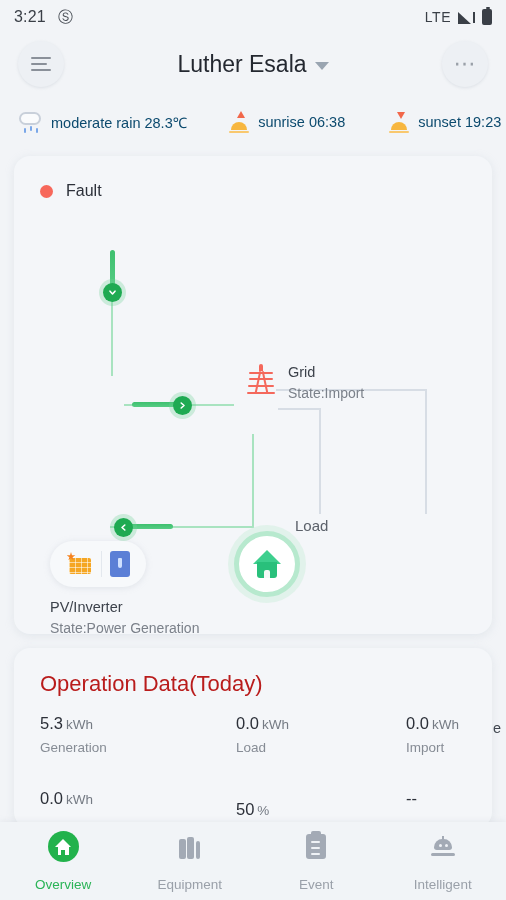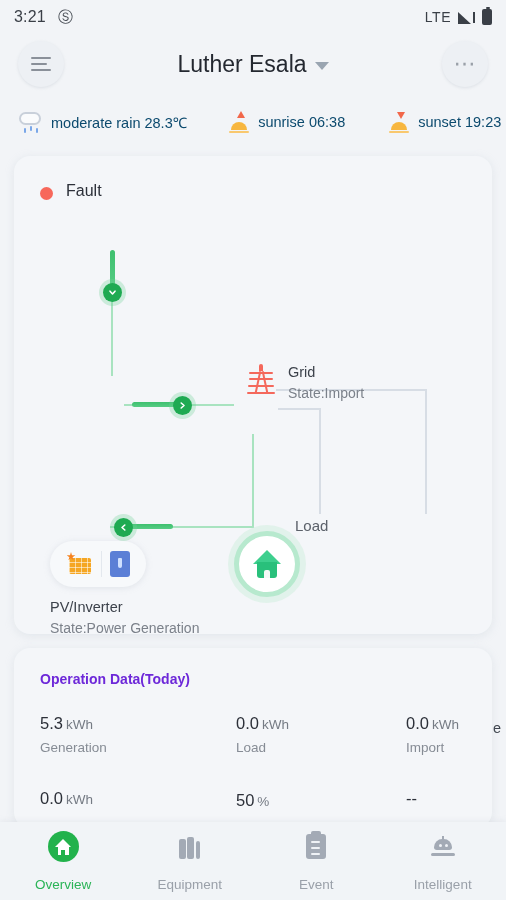--- a/index.html
+++ b/index.html
@@ -70,21 +70,21 @@
     border-bottom:7px solid #f2674a; }
   .ico-sun .ar.dn { border-bottom:none; border-top:7px solid #f2674a; top:1px; }
 
   
   .card { position:absolute; left:14px; width:478px; background:#f4f6f9;
     border-radius:16px; box-shadow:0 2px 10px rgba(170,180,195,.22); }
   #flow-card { top:156px; height:478px; }
   #data-card { top:648px; height:180px; overflow:hidden; }
 
   .fault-row { position:absolute; top:26px; left:26px; display:flex;
-    align-items:flex-end; gap:13px; }
+    align-items:center; gap:13px; }
   .fault-dot { width:13px; height:13px; border-radius:50%; background:#f7685b; }
   .fault-txt { font-size:16px; color:#2c3039; }
 
   
   .flow { position:absolute; inset:0; }
   .line { position:absolute; background:#d7dde5; }
   .line.gl { background:#a8e3c0; }
 
   .seg-glow { position:absolute; border-radius:3px;
     background:linear-gradient(180deg,#3ec06f,#56cc84); }
@@ -169,21 +169,21 @@
     border-left:2px solid #aab2bf; border-bottom:2px solid #aab2bf;
     border-radius:0 0 0 6px; }
 
   .house-ring { position:absolute; width:66px; height:66px; border-radius:50%;
     border:5px solid #b7e9ce; background:#ffffff;
     display:flex; align-items:center; justify-content:center;
     box-shadow:0 0 0 6px rgba(202,238,218,.45); }
   .load-lbl { position:absolute; font-size:15px; color:#5b616a; }
 
   
-  .data-title { position:absolute; top:23px; left:26px; font-size:14px; color:#6d28d9;font-weight:bold; }
+  .data-title { position:absolute; top:23px; left:26px; font-size:22px; color:#b91c1c; }
   .metric { position:absolute; }
   .metric .val { font-size:16.5px; color:#2c3039; }
   .metric .val .u { font-size:13.5px; color:#757b84; margin-left:3px; }
   .metric .lbl { font-size:13.5px; color:#868c95; margin-top:7px; }
 
   
   .nav { position:absolute; left:0; bottom:0; width:506px; height:78px;
     background:#f1f4f7; display:flex; box-shadow:0 -1px 6px rgba(170,180,195,.18); }
   .nav-item { flex:1; display:flex; flex-direction:column; align-items:center;
     justify-content:center; gap:14px; }
@@ -425,21 +425,21 @@
       <div class="lbl">Import</div>
     </div>
 
     <div class="metric" style="left:26px; top:141px;">
       <div class="val">
         <span>0.0</span><span class="u">kWh</span>
       </div>
       <div class="lbl"></div>
     </div>
 
-    <div class="metric" style="left:222px; top:143px;">
+    <div class="metric" style="left:222px; top:152px;">
       <div class="val">
         <span>50</span><span class="u">%</span>
       </div>
       <div class="lbl"></div>
     </div>
 
     <div class="metric" style="left:392px; top:141px;">
       <div class="val">
         <span>--</span><span class="u"></span>
       </div>

